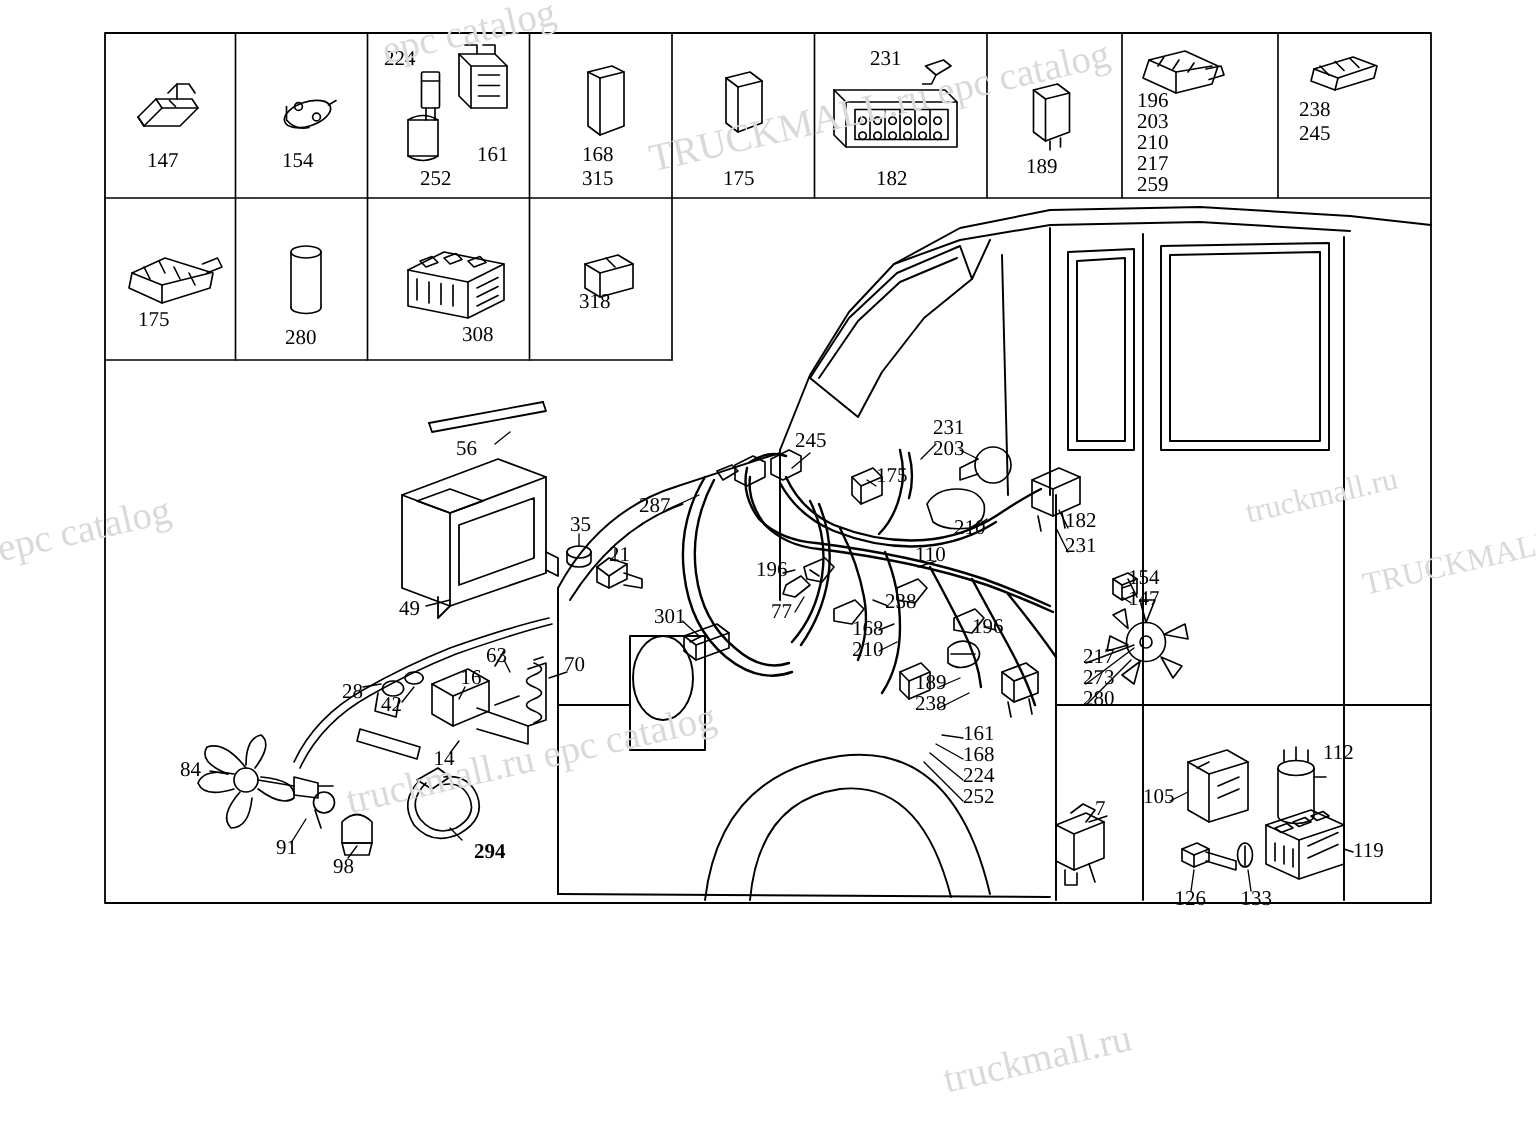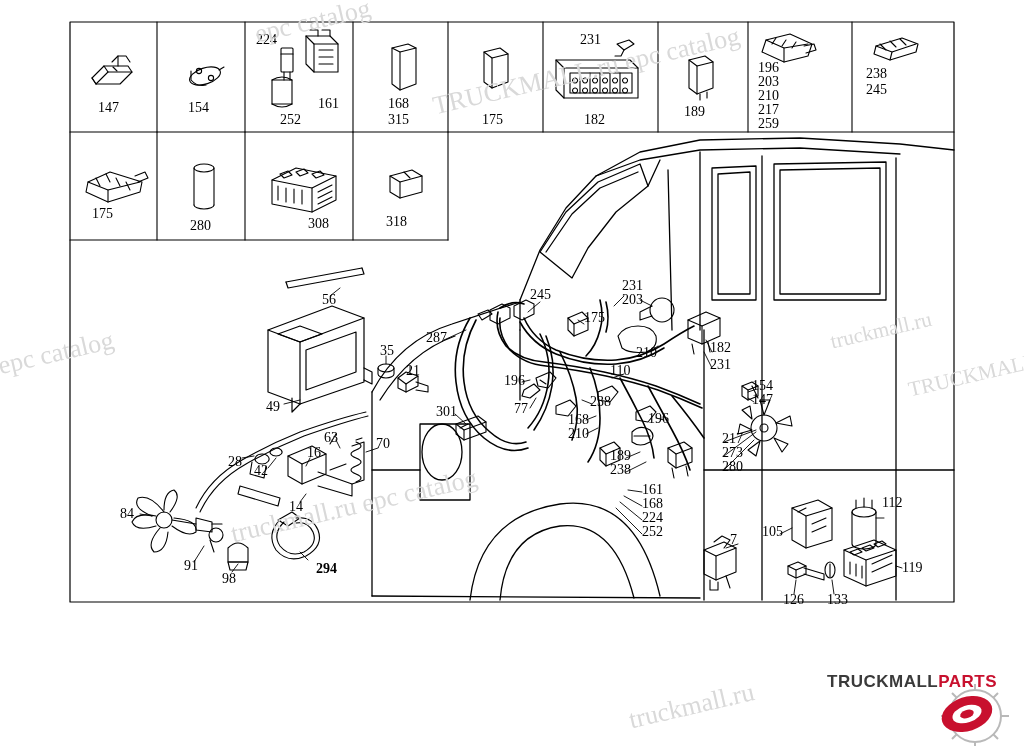--- a/index.html
+++ b/index.html
@@ -504,23 +504,23 @@
   <div class="num" style="left:758px; top:74px;">203</div>
   <div class="num" style="left:758px; top:88px;">210</div>
   <div class="num" style="left:758px; top:102px;">217</div>
   <div class="num" style="left:758px; top:116px;">259</div>
   <div class="num" style="left:866px; top:66px;">238</div>
   <div class="num" style="left:866px; top:82px;">245</div>
 
   <div class="num" style="left:92px; top:206px;">175</div>
   <div class="num" style="left:190px; top:218px;">280</div>
   <div class="num" style="left:308px; top:216px;">308</div>
-  <div class="num" style="left:386px; top:194px;margin-top:20px;">318</div>
-
-  <div class="num" style="left:322px; top:292px;">56</div>
+  <div class="num" style="left:386px; top:194px;">318</div>
+
+  <div class="num" style="left:304px; top:292px;">56</div>
   <div class="num" style="left:530px; top:287px;">245</div>
   <div class="num" style="left:622px; top:278px;">231</div>
   <div class="num" style="left:622px; top:292px;">203</div>
   <div class="num" style="left:584px; top:310px;">175</div>
   <div class="num" style="left:426px; top:330px;">287</div>
   <div class="num" style="left:380px; top:343px;">35</div>
   <div class="num" style="left:406px; top:363px;">21</div>
   <div class="num" style="left:636px; top:345px;">210</div>
   <div class="num" style="left:710px; top:340px;">182</div>
   <div class="num" style="left:710px; top:357px;">231</div>
@@ -562,35 +562,14 @@
   <div class="num" style="left:827px; top:592px;">133</div>
 
   <div class="wm" style="left:252px; top:20px;">epc catalog</div>
   <div class="wm" style="left:430px; top:92px;">TRUCKMALL.ru epc catalog</div>
   <div class="wm small" style="left:828px; top:330px;">truckmall.ru</div>
   <div class="wm" style="left:-18px; top:355px;">l epc catalog</div>
   <div class="wm small" style="left:906px; top:378px;">TRUCKMALL.ru e</div>
   <div class="wm" style="left:228px; top:520px;">truckmall.ru epc catalog</div>
   <div class="wm" style="left:626px; top:706px;">truckmall.ru</div>
 
-  <div id="brand">
-    <div class="btext">
-      <span>TRUCKMALL</span><span class="accent">PARTS</span>
-    </div>
-    <svg width="185" height="62" viewBox="0 0 185 62" style="position:absolute; left:0; top:12px;">
-      <g stroke="#b9b9b9" fill="none" stroke-width="2">
-        <circle cx="148" cy="32" r="26"></circle>
-        <path d="M148 6 L148 0 M148 58 L148 62 M122 32 L114 32 M174 32 L182 32
-                 M130 14 L125 9 M166 50 L171 55 M166 14 L171 9 M130 50 L125 55"></path>
-      </g>
-      <g fill="#c8102e">
-        <ellipse cx="140" cy="30" rx="26" ry="17" transform="rotate(-18 140 30)"></ellipse>
-      </g>
-      <g fill="#ffffff">
-        <ellipse cx="140" cy="30" rx="15" ry="8.5" transform="rotate(-18 140 30)"></ellipse>
-      </g>
-      <g fill="#c8102e">
-        <ellipse cx="140" cy="30" rx="7" ry="4" transform="rotate(-18 140 30)"></ellipse>
-      </g>
-    </svg>
-  </div>
 
 </div>
 
 </body></html>

